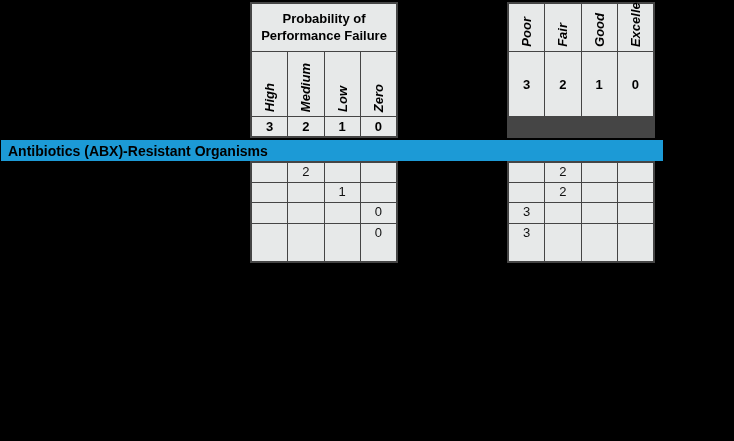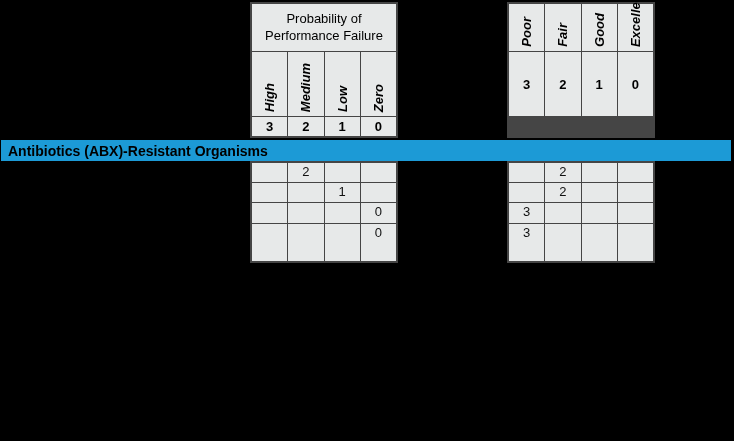--- a/index.html
+++ b/index.html
@@ -30,21 +30,21 @@
   .tbl-top.right { left: 507px; }
 
   .cell { background: #e7e9e9; }
 
   .tbl-header {
     grid-column: 1 / 5;
     display: flex;
     align-items: center;
     justify-content: center;
     text-align: center;
-    font-weight: normal;
+    font-weight: bold;
     font-size: 13px;
     line-height: 1.25;
     padding: 0 4px;
   }
   .label-cell {
     display: flex;
     align-items: flex-end;
     justify-content: center;
     padding-bottom: 4px;
   }
@@ -62,21 +62,21 @@
     justify-content: center;
     font-weight: bold;
     font-size: 13px;
   }
 
   
   .banner {
     position: absolute;
     left: 1px;
     top: 140px;
-    width: 730px;
+    width: 662px;
     height: 21px;
     box-sizing: border-box;
     background: #1c9ad6;
     display: flex;
     align-items: center;
     padding-left: 7px;
     font-weight: bold;
     font-size: 14px;
     color: #000;
   }

